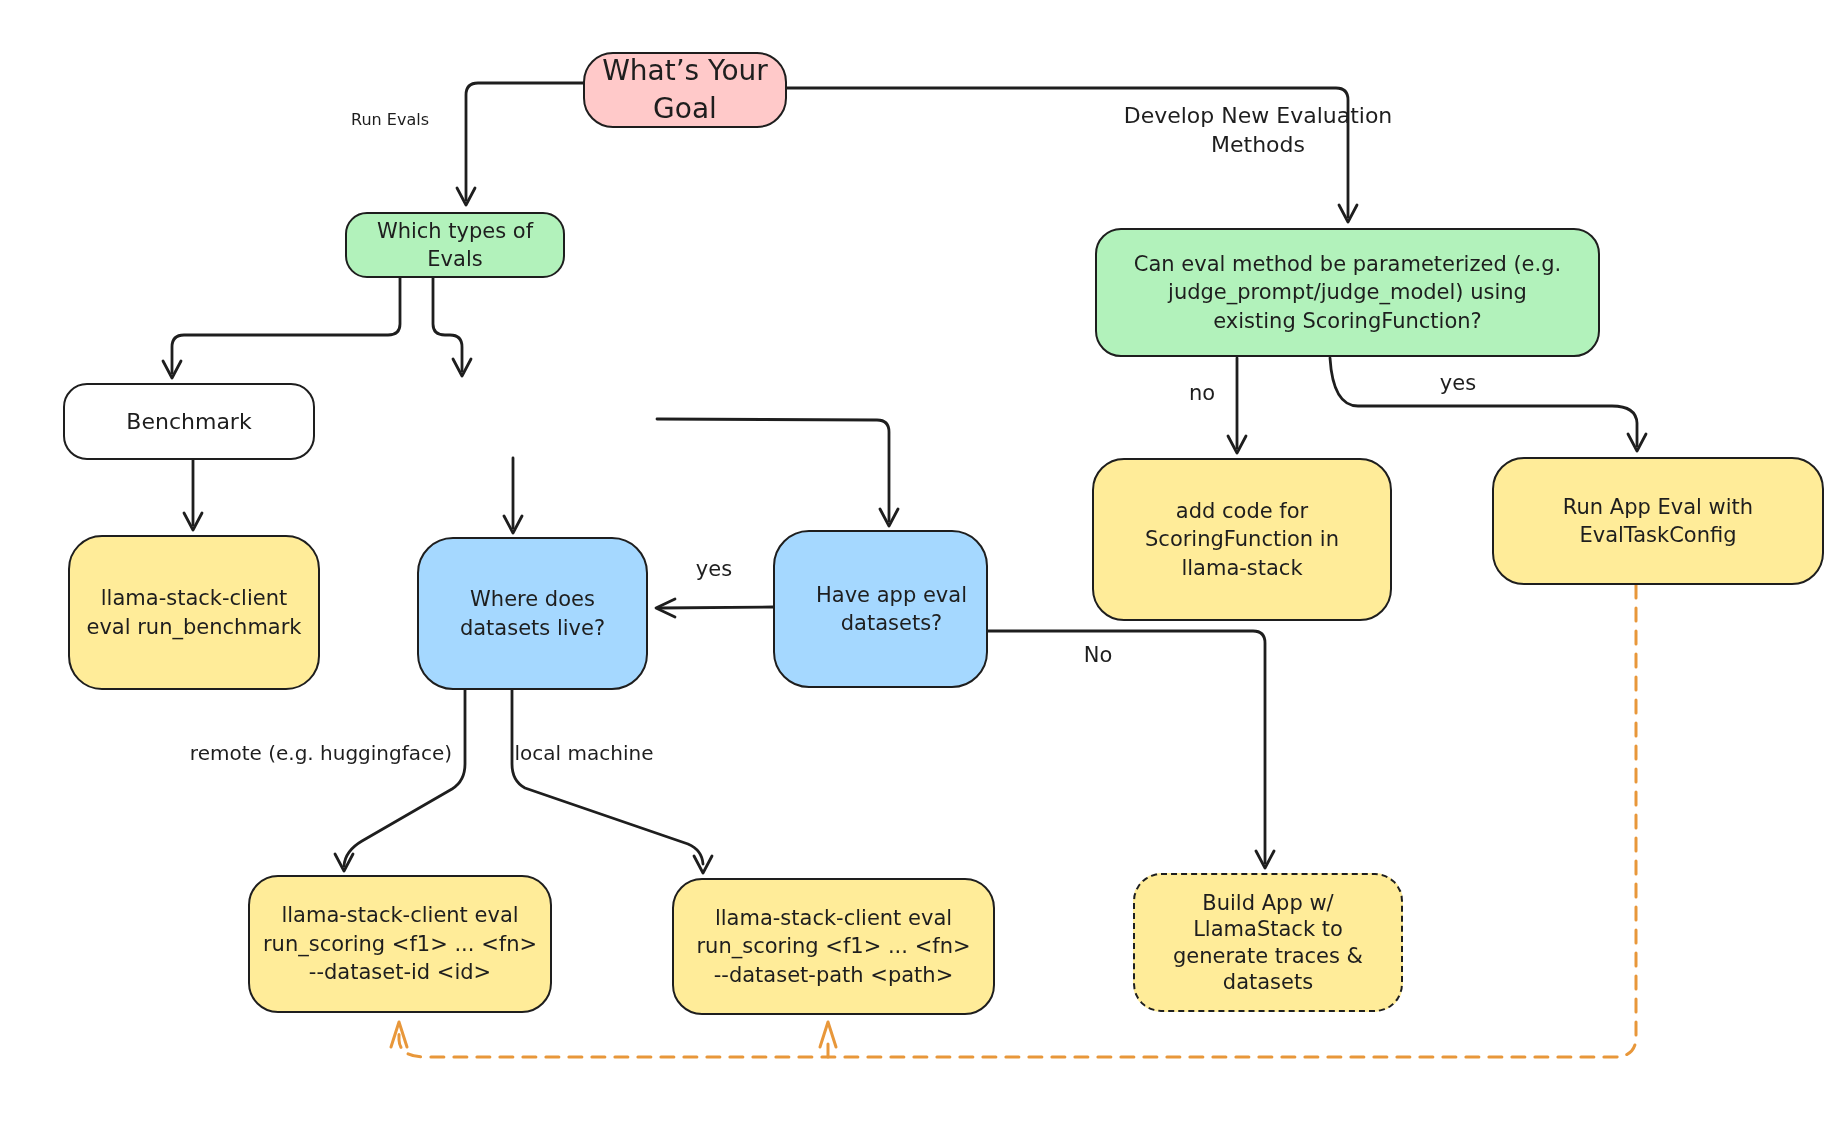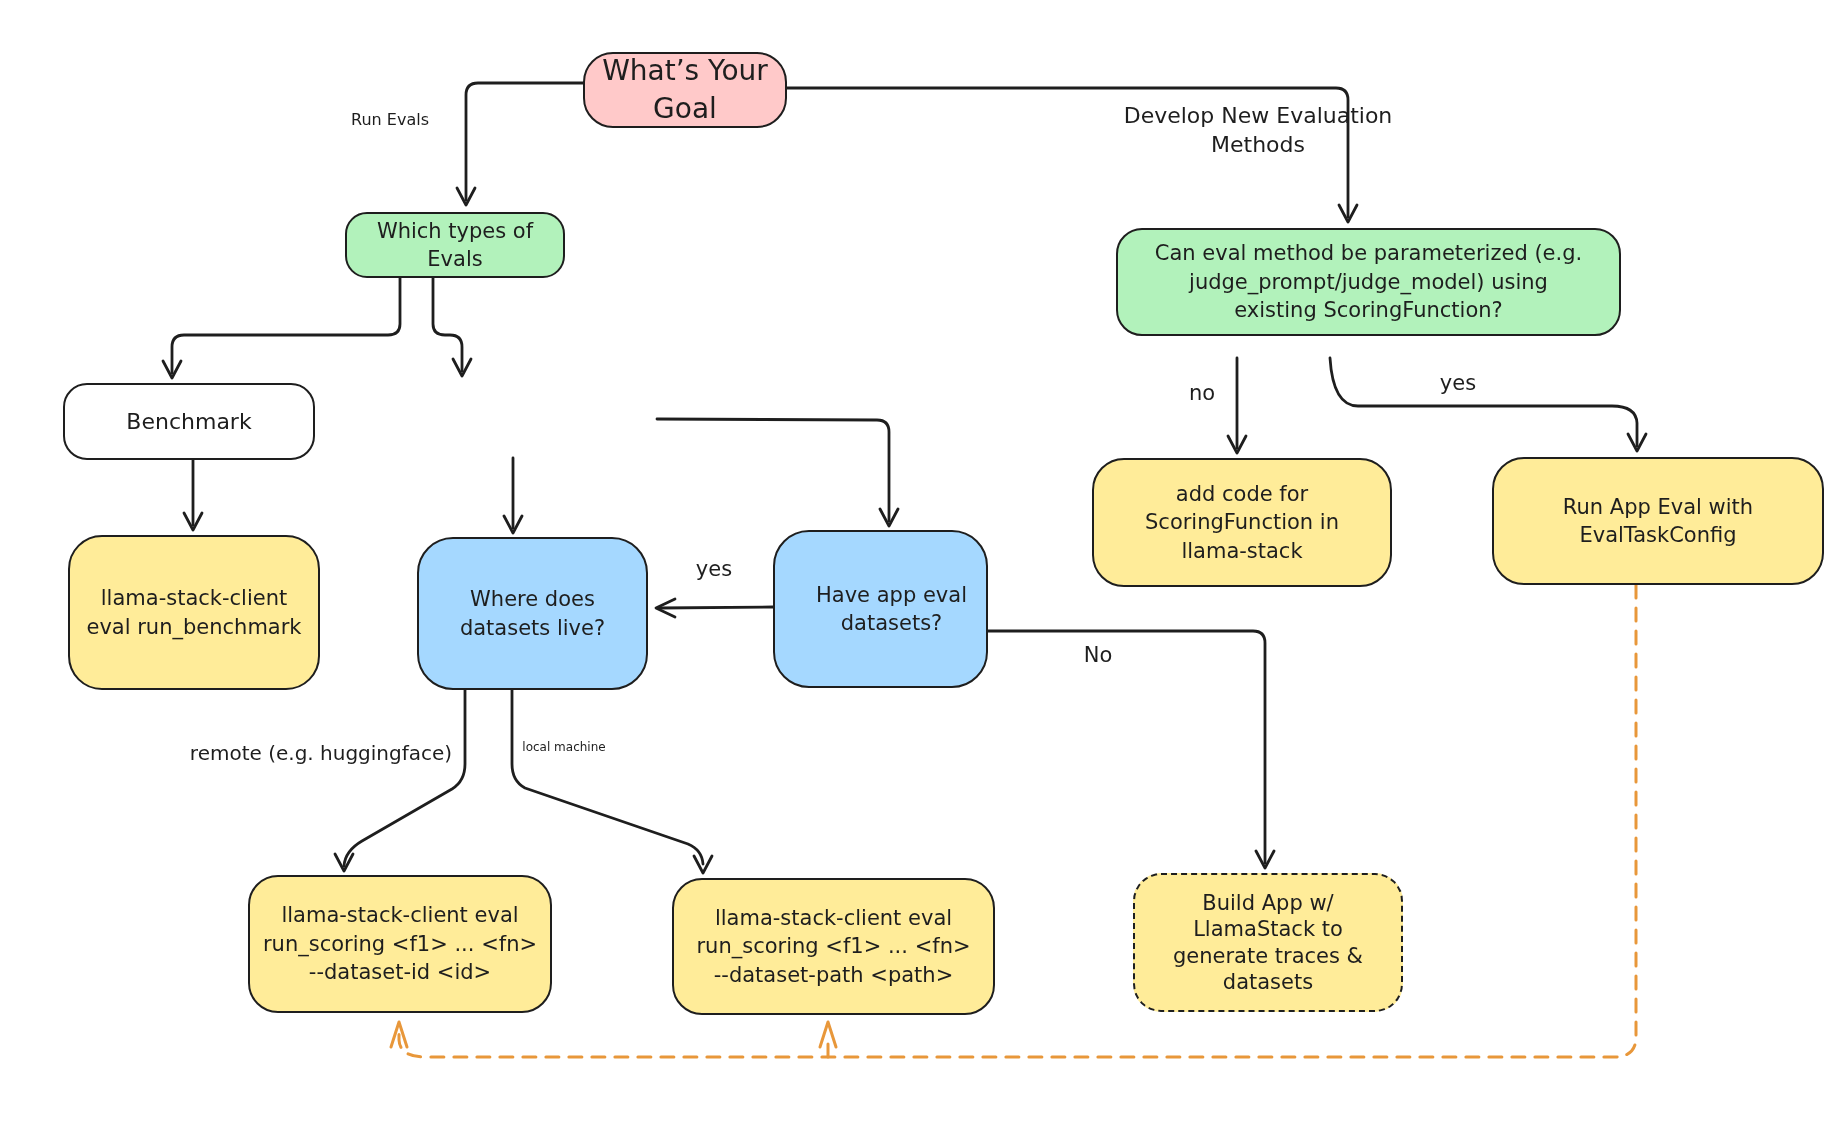--- a/index.html
+++ b/index.html
@@ -125,37 +125,37 @@
       <path class="orange" d="M 820 1047 L 828 1022 L 836 1047"></path>
     </g>
   </svg>
 
   <div class="node fill-pink" style="left:583px; top:52px; width:204px; height:76px; font-size:28px;">What’s Your
 Goal</div>
 
   <div class="node fill-green" style="left:345px; top:212px; width:220px; height:66px; border-radius:22px;">Which types of
 Evals</div>
 
-  <div class="node fill-green" style="left:1095px; top:228px; width:505px; height:108px; border-radius:26px;margin-left:21px;">Can eval method be parameterized (e.g.
+  <div class="node fill-green" style="left:1095px; top:228px; width:505px; height:129px; border-radius:26px;">Can eval method be parameterized (e.g.
 judge_prompt/judge_model) using
 existing ScoringFunction?</div>
 
   <div class="node fill-white" style="left:63px; top:383px; width:252px; height:77px; font-size:22px; border-radius:24px;">Benchmark</div>
 
 
   <div class="node fill-yellow" style="left:68px; top:535px; width:252px; height:155px; border-radius:34px;">llama-stack-client
 eval run_benchmark</div>
 
   <div class="node fill-blue" style="left:417px; top:537px; width:231px; height:153px; border-radius:36px;">Where does
 datasets live?</div>
 
   <div class="node fill-blue" style="left:773px; top:530px; width:215px; height:158px; border-radius:36px;padding-left:32px;">Have app eval
 datasets?</div>
 
-  <div class="node fill-yellow" style="left:1092px; top:458px; width:300px; height:129px; border-radius:32px;">add code for
+  <div class="node fill-yellow" style="left:1092px; top:458px; width:300px; height:163px; border-radius:32px;">add code for
 ScoringFunction in
 llama-stack</div>
 
   <div class="node fill-yellow" style="left:1492px; top:457px; width:332px; height:128px; border-radius:32px;">Run App Eval with
 EvalTaskConfig</div>
 
   <div class="node fill-yellow" style="left:248px; top:875px; width:304px; height:138px; border-radius:30px;">llama-stack-client eval
 run_scoring &lt;f1&gt; ... &lt;fn&gt;
 --dataset-id &lt;id&gt;</div>
 
@@ -176,15 +176,15 @@
   <div class="edge-label" style="left:1202px; top:380px;">no</div>
 
   <div class="edge-label" style="left:1458px; top:370px;">yes</div>
 
   <div class="edge-label" style="left:714px; top:556px;">yes</div>
 
   <div class="edge-label" style="left:1098px; top:642px;">No</div>
 
   <div class="edge-label" style="left:321px; top:740px; font-size:20px;">remote (e.g. huggingface)</div>
 
-  <div class="edge-label" style="left:564px; top:740px; font-size:12px;text-align:center;">local machine</div>
+  <div class="edge-label" style="left:584px; top:740px; font-size:20px;text-align:center;">local machine</div>
 
 </div>
 
 </body></html>

